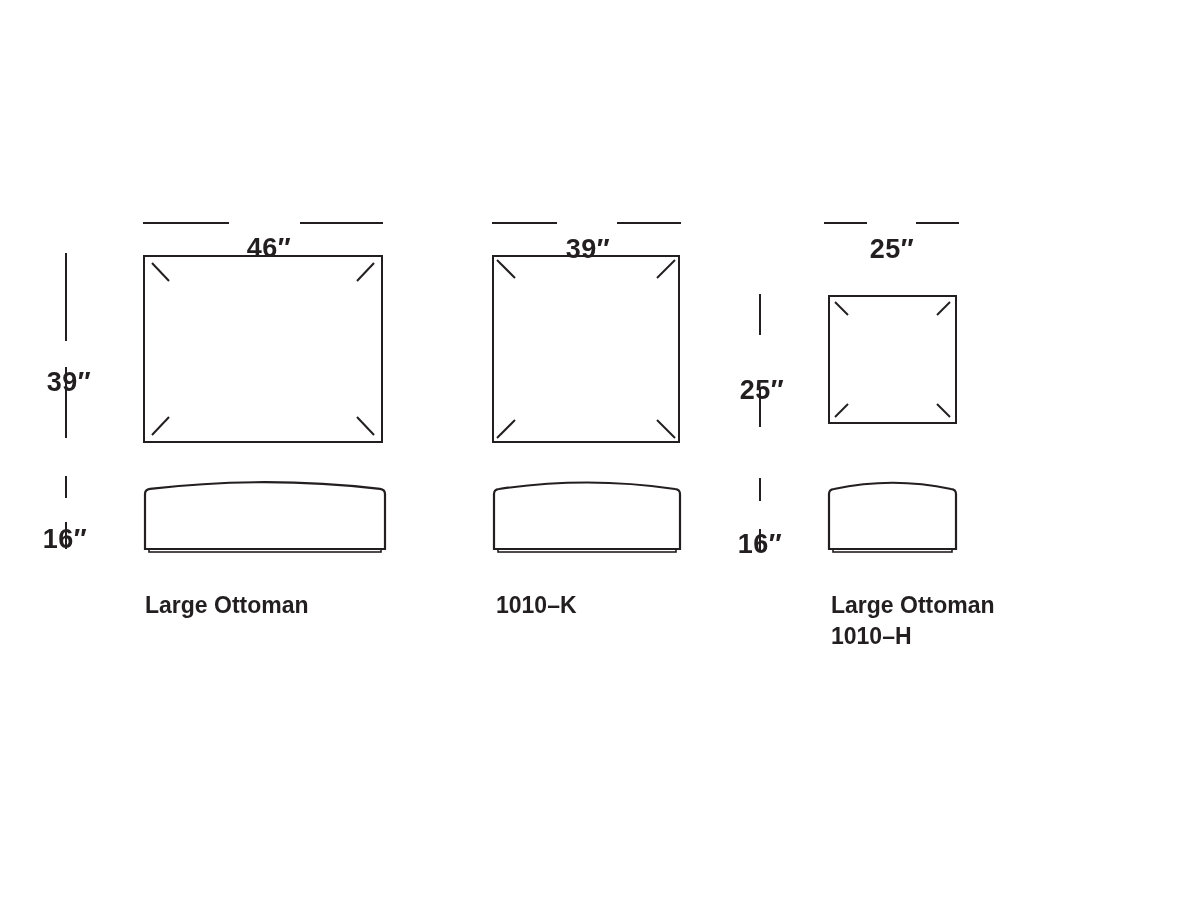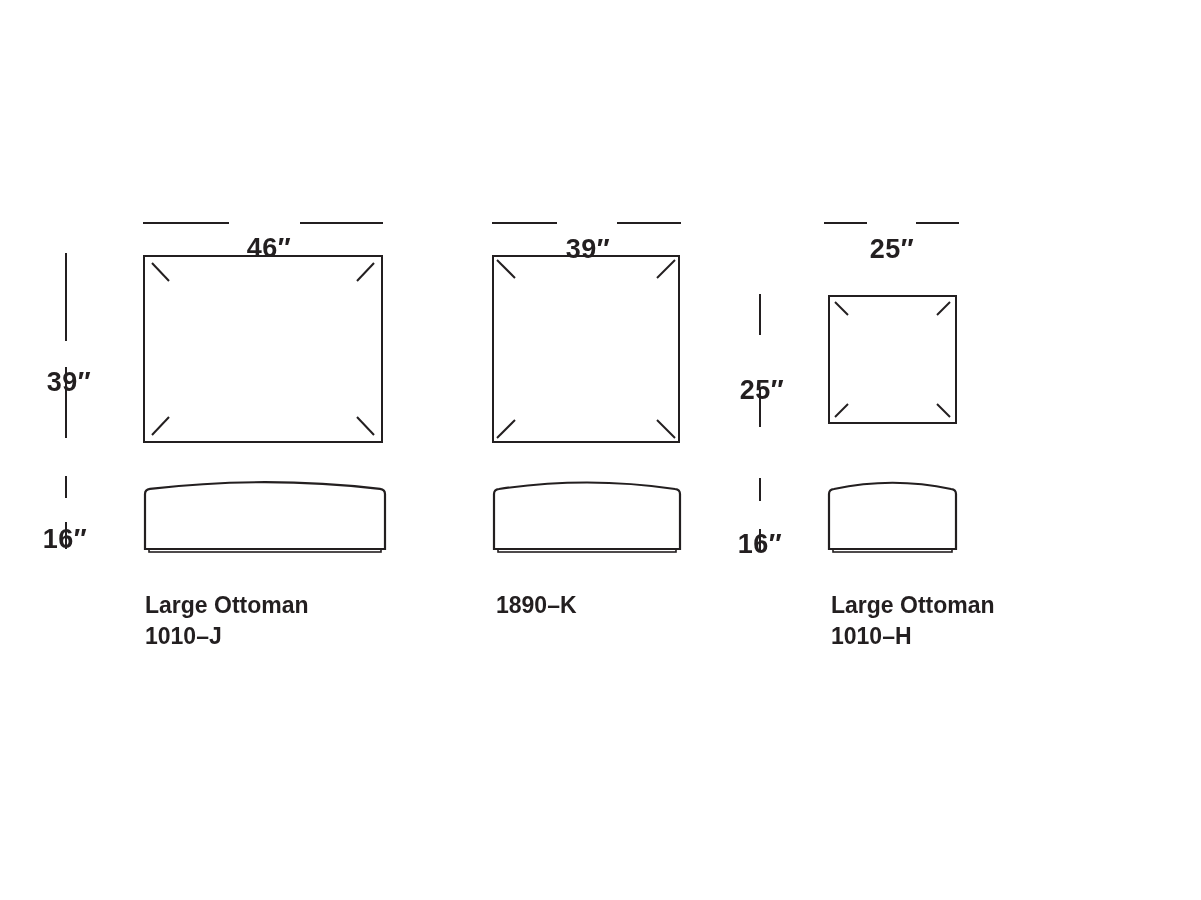--- a/index.html
+++ b/index.html
@@ -92,21 +92,20 @@
 
     <div class="frontview" style="left:142px; top:479px;">
       <svg width="246" height="76" viewBox="0 0 246 76">
         <path d="M 3 70 V 15 Q 3 10.5 8 9.9 Q 123 -3.5 238 9.9 Q 243 10.5 243 15 V 70 Z" stroke-width="2.2"></path>
         <rect x="7" y="70" width="232" height="3" stroke-width="1.6"></rect>
       </svg>
     </div>
 
     <div class="product-label" style="left:145px; top:590px;">
       <span class="name">Large Ottoman</span>
-      <span class="model">1010–J</span>
     </div>
   </div>
 
   <div>
 
     <div class="hseg" style="left:492px; top:222px; width:65px;"></div>
     <div class="dim-label" style="left:556px; top:205px; width:64px;">39″</div>
     <div class="hseg" style="left:617px; top:222px; width:64px;"></div>
 
     <div class="topview" style="left:492px; top:255px; width:184px; height:184px;">
@@ -119,21 +118,21 @@
     </div>
 
     <div class="frontview" style="left:491px; top:479px;">
       <svg width="192" height="76" viewBox="0 0 192 76">
         <path d="M 3 70 V 15 Q 3 10.5 8 10 Q 96 -3 184 10 Q 189 10.5 189 15 V 70 Z" stroke-width="2.2"></path>
         <rect x="7" y="70" width="178" height="3" stroke-width="1.6"></rect>
       </svg>
     </div>
 
     <div class="product-label" style="left:496px; top:590px;">
-      <span class="model">1890–K</span>
+      <span class="model">1010–K</span>
     </div>
   </div>
 
   <div>
 
     <div class="hseg" style="left:824px; top:222px; width:43px;"></div>
     <div class="dim-label" style="left:860px; top:205px; width:64px;">25″</div>
     <div class="hseg" style="left:916px; top:222px; width:43px;"></div>
 
     <div class="vseg" style="left:759px; top:294px; height:41px;"></div>

